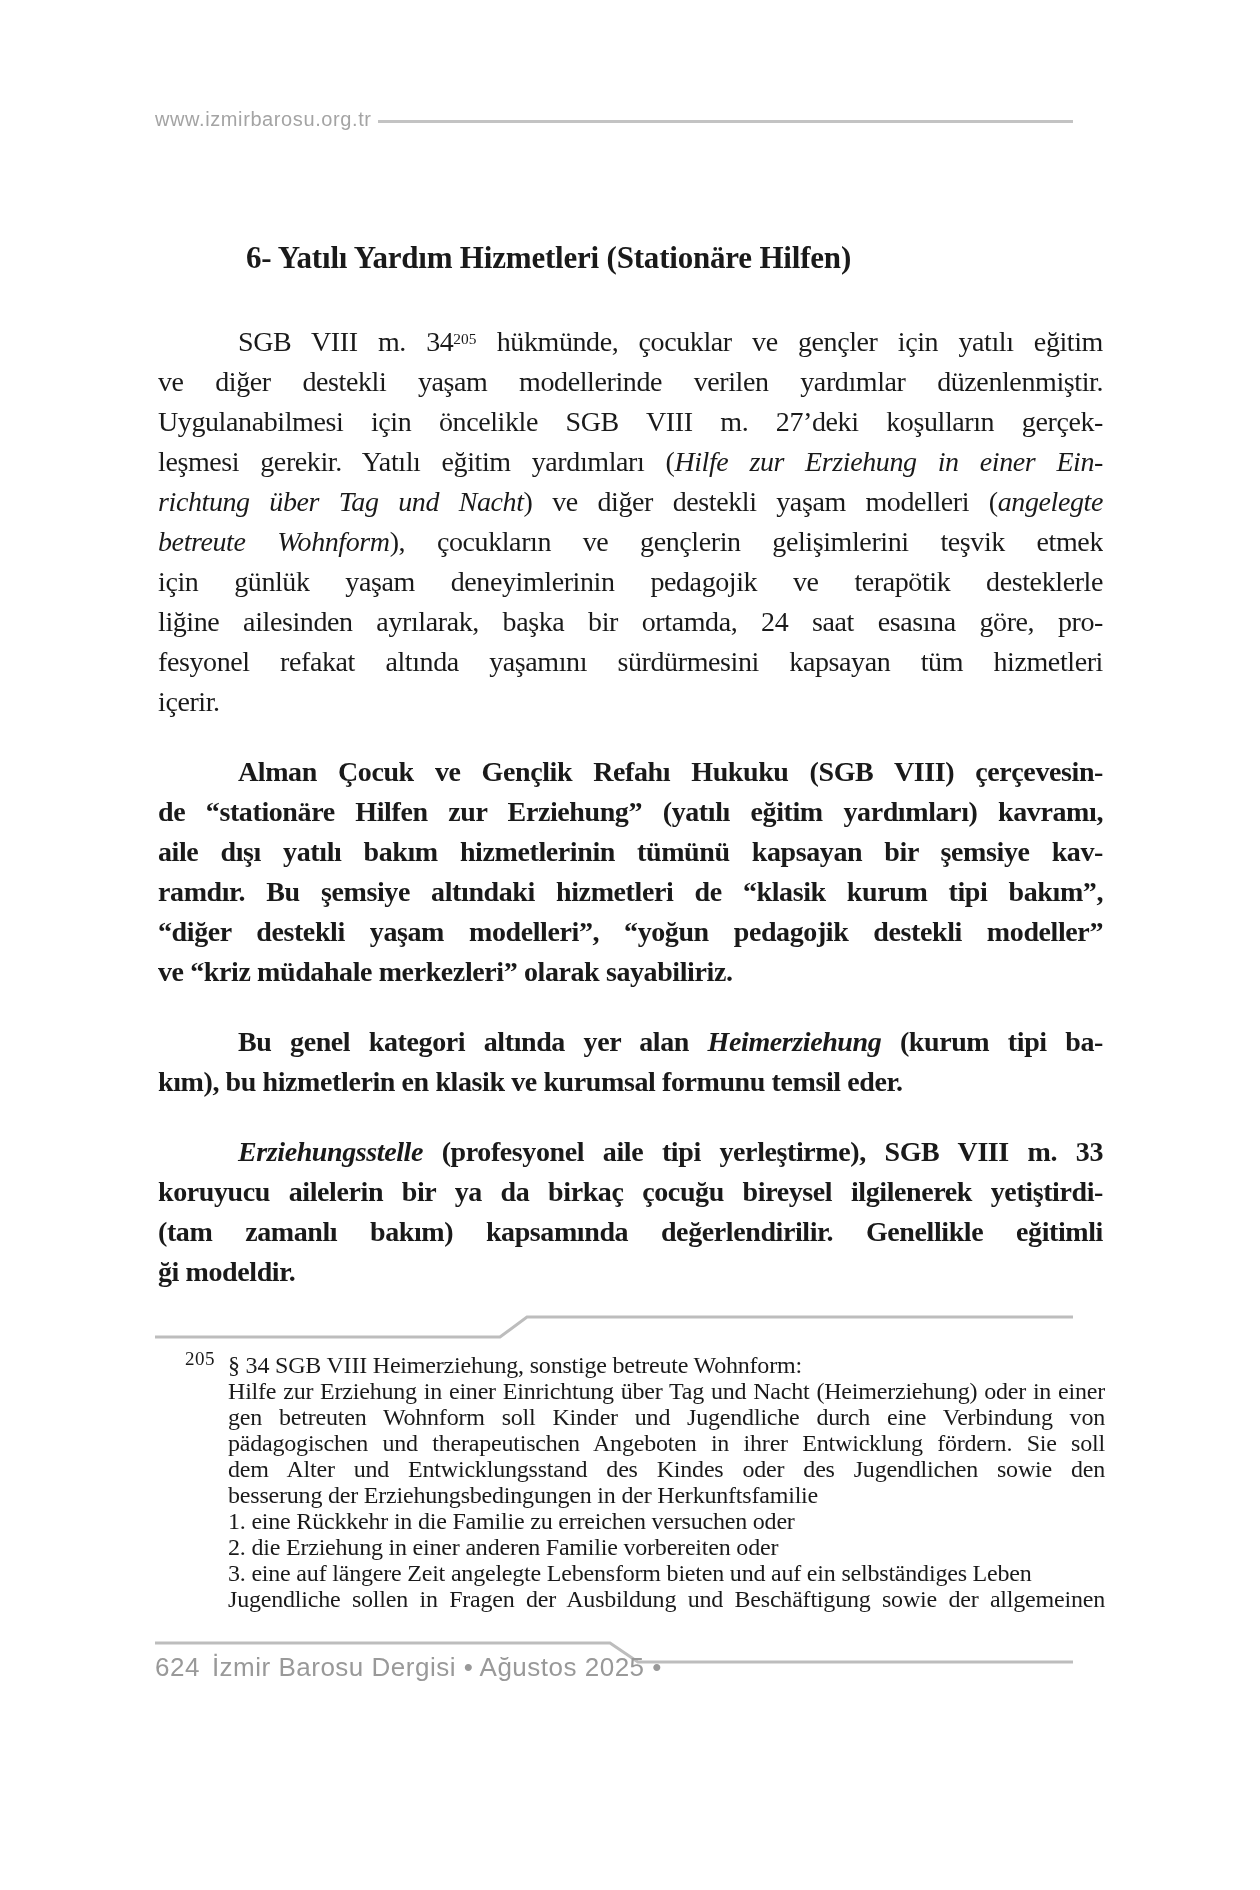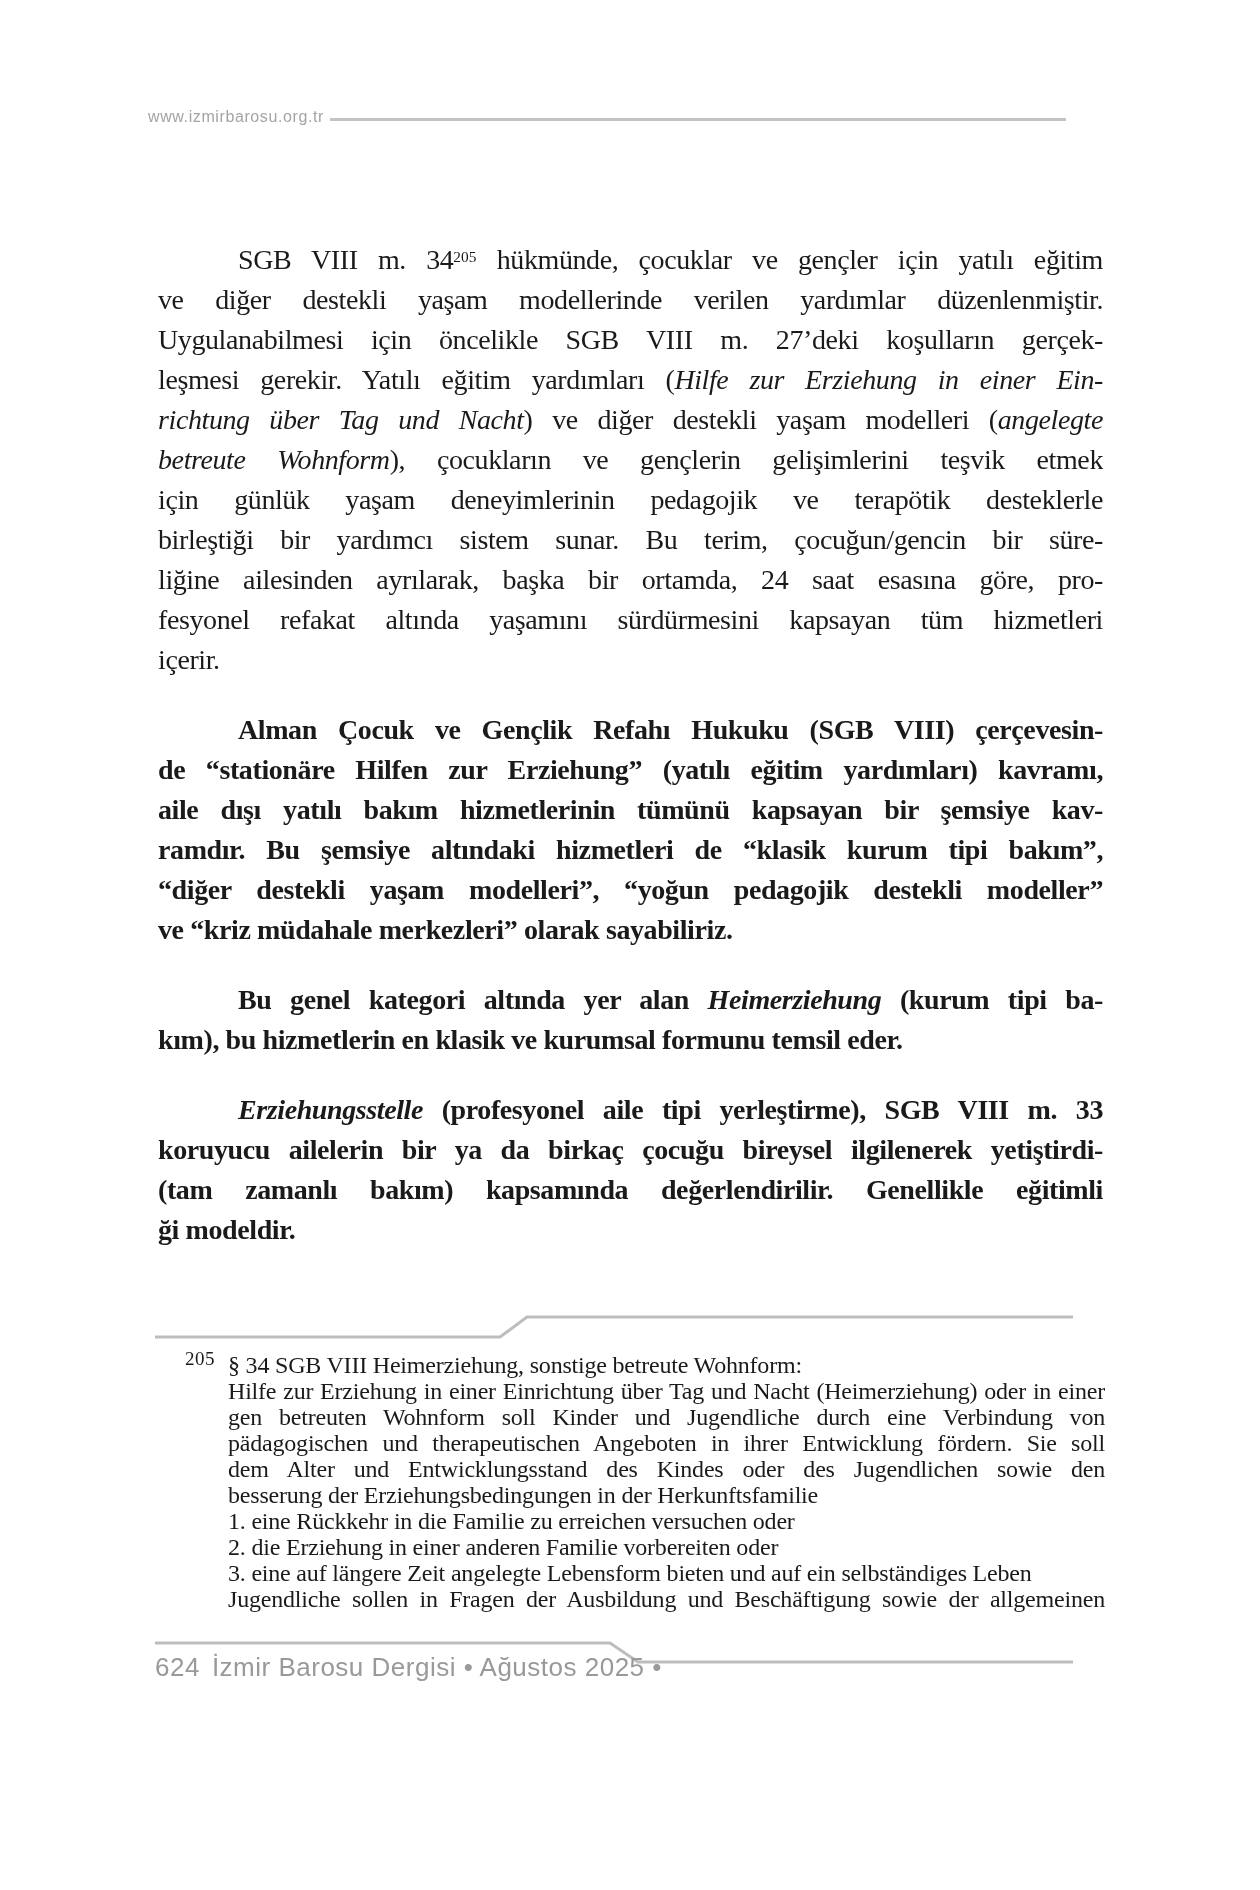--- a/index.html
+++ b/index.html
@@ -6,24 +6,24 @@
   .page{
     position:relative;
     width:1260px;height:1890px;
     background:#ffffff;
     font-family:"Liberation Serif", serif;
     color:#1a1a1a;
     overflow:hidden;
   }
   
   .pg-header{
-    position:absolute;left:148px;top:108px;width:918px;
+    position:absolute;left:155px;top:108px;width:918px;
     display:flex;align-items:center;
     font-family:"Liberation Sans", sans-serif;
-    font-size:16px;letter-spacing:0.6px;color:#a4a4a4;
+    font-size:20px;letter-spacing:0.6px;color:#a4a4a4;
   }
   .header-rule{flex:1;height:3px;background:#c3c3c3;margin-left:6px;margin-top:4px;}
   
   .content{position:absolute;left:158px;top:240px;width:945px;}
   .title{
     font-size:31px;font-weight:bold;margin:0 0 46px 88px;
     letter-spacing:-0.2px;white-space:nowrap;
   }
   .para{margin:0;}
   .para + .para{margin-top:30px;font-weight:bold;}
@@ -60,29 +60,29 @@
 <body>
 
 <div class="page">
 
   <div class="pg-header">
     <span>www.izmirbarosu.org.tr</span>
     <span class="header-rule"></span>
   </div>
 
   <div class="content">
+    <h1 class="title">6- Yatılı Yardım Hizmetleri (Stationäre Hilfen)</h1>
     <div class="para">
         <div class="line j ind"><span class="">SGB VIII m. 34</span><span class="sup">205</span><span class=""> hükmünde, çocuklar ve gençler için yatılı eğitim</span></div>
         <div class="line j"><span class="">ve diğer destekli yaşam modellerinde verilen yardımlar düzenlenmiştir.</span></div>
         <div class="line j"><span class="">Uygulanabilmesi için öncelikle SGB VIII m. 27’deki koşulların gerçek-</span></div>
         <div class="line j"><span class="">leşmesi gerekir. Yatılı eğitim yardımları (</span><span class="it ">Hilfe zur Erziehung in einer Ein-</span></div>
         <div class="line j"><span class="it ">richtung über Tag und Nacht</span><span class="">) ve diğer destekli yaşam modelleri (</span><span class="it ">angelegte</span></div>
         <div class="line j"><span class="it ">betreute Wohnform</span><span class="">), çocukların ve gençlerin gelişimlerini teşvik etmek</span></div>
         <div class="line j"><span class="">için günlük yaşam deneyimlerinin pedagojik ve terapötik desteklerle</span></div>
-        <div class="line j"><span class="">birleştiği bir yardımcı sistem sunar. Bu terim, çocuğun/gencin bir süre-</span></div>
         <div class="line j"><span class="">liğine ailesinden ayrılarak, başka bir ortamda, 24 saat esasına göre, pro-</span></div>
         <div class="line j"><span class="">fesyonel refakat altında yaşamını sürdürmesini kapsayan tüm hizmetleri</span></div>
         <div class="line"><span class="">içerir.</span></div>
       </div>
     <div class="para">
         <div class="line j ind"><span class="">Alman Çocuk ve Gençlik Refahı Hukuku (SGB VIII) çerçevesin-</span></div>
         <div class="line j"><span class="">de “stationäre Hilfen zur Erziehung” (yatılı eğitim yardımları) kavramı,</span></div>
         <div class="line j"><span class="">aile dışı yatılı bakım hizmetlerinin tümünü kapsayan bir şemsiye kav-</span></div>
         <div class="line j"><span class="">ramdır. Bu şemsiye altındaki hizmetleri de “klasik kurum tipi bakım”,</span></div>
         <div class="line j"><span class="">“diğer destekli yaşam modelleri”, “yoğun pedagojik destekli modeller”</span></div>

